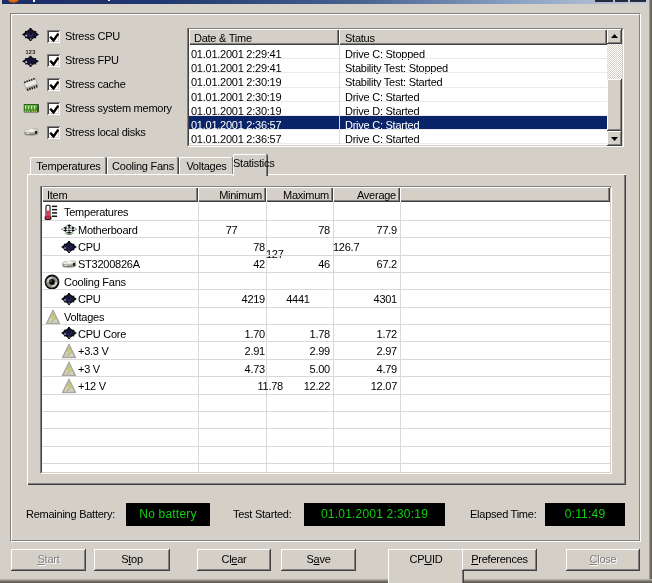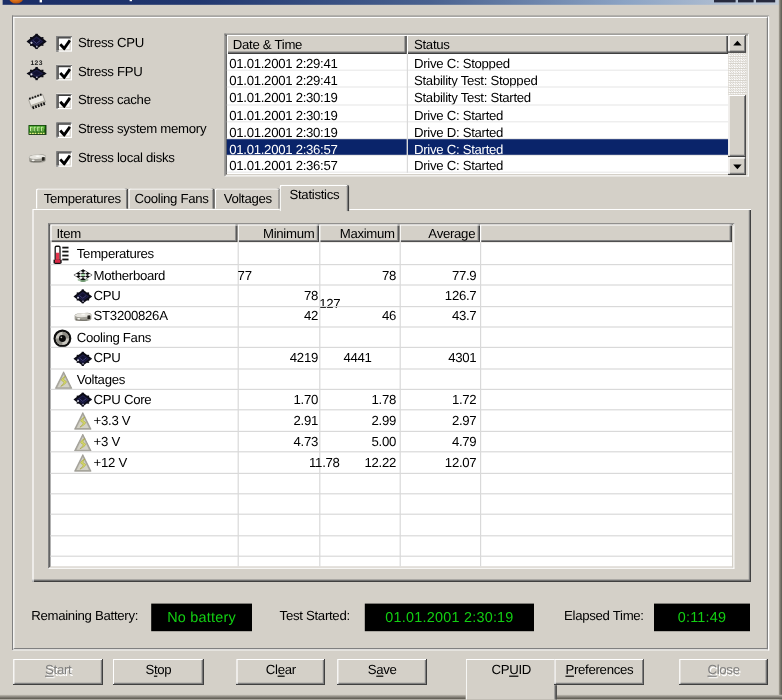--- a/index.html
+++ b/index.html
@@ -193,21 +193,21 @@
 <div class="abs" style="left:607px;top:79px;width:15px;height:52px;background:#d4d0c8;box-shadow:inset -1px -1px 0 #404040,inset 1px 1px 0 #fff,inset -2px -2px 0 #808080"></div>
 <div class="abs" style="left:607px;top:131px;width:15px;height:15px;background:#d4d0c8;box-shadow:inset -1px -1px 0 #404040,inset 1px 1px 0 #fff,inset -2px -2px 0 #808080">
     <svg width="15" height="15" viewBox="0 0 15 15">
       <path d="M7.5 10 L4 6 L11 6 Z" fill="#000"></path>
     </svg>
   </div>
 <div class="abs" style="left:27px;top:174px;width:599px;height:311px;background:#d4d0c8;box-shadow:inset 1px 1px 0 #fff,inset -1px -1px 0 #404040,inset -2px -2px 0 #808080"></div>
 <div class="tab" style="left:30px;width:77px">Temperatures</div>
 <div class="tab" style="left:107px;width:72px">Cooling Fans</div>
 <div class="tab" style="left:179px;width:55px">Voltages</div>
-<div class="tab" style="left:233px;top:154px;width:58px;height:22px;line-height:19px">Statistics</div>
+<div class="tab" style="left:233px;top:154px;width:35px;height:22px;line-height:19px">Statistics</div>
 <div class="abs sunken" style="left:40px;top:186px;width:572px;height:288px">
     <div class="in"></div>
   </div>
 <div class="hdrcell" style="left:42px;top:187px;width:156px;height:15px">
     <span style="position:absolute;left:5px;top:2px">Item</span>
   </div>
 <div class="hdrcell" style="left:198px;top:187px;width:68px;height:15px">
     <span style="position:absolute;right:4px;top:2px">Minimum</span>
   </div>
 <div class="hdrcell" style="left:266px;top:187px;width:67px;height:15px">
@@ -253,21 +253,21 @@
         <rect x="0.0" y="-2.6" width="2.6" height="2.6" fill="#f4f4f4"></rect>
         <rect x="0.0" y="2.6" width="2.6" height="2.6" fill="#f4f4f4"></rect>
         <rect x="2.6" y="-5.2" width="2.6" height="2.6" fill="#f4f4f4"></rect>
         <rect x="2.6" y="0.0" width="2.6" height="2.6" fill="#f4f4f4"></rect>
         <rect x="-1.4" y="-1.4" width="2.9" height="2.9" fill="#9fd6a2"></rect>
       </g>
       <ellipse cx="8.2" cy="12.2" rx="2.4" ry="0.9" fill="#6f9871"></ellipse>
     </g>
   </svg>
 <div class="rowtxt" style="left:78px;top:223.8px">Motherboard</div>
-<div class="rowtxt" style="left:198px;top:223.8px;width:67px;text-align:left">77</div>
+<div class="rowtxt" style="left:198px;top:223.8px;width:67px;text-align:center">77</div>
 <div class="rowtxt" style="left:266px;top:223.8px;width:64px;text-align:right">78</div>
 <div class="rowtxt" style="left:333px;top:223.8px;width:64px;text-align:right">77.9</div>
 <div class="gridh2" style="left:42px;top:237.3px;width:568px"></div>
 <svg class="abs" style="left:61px;top:240.6px" width="16" height="12" viewBox="0 0 17 13">
     <g>
       <polygon points="8.5,0.2 17,6.5 8.5,12.8 0,6.5" fill="#0b0b16"></polygon>
       <rect x="7.5" y="0" width="2" height="1.6" fill="#0b0b16"></rect>
       <rect x="7.5" y="11.4" width="2" height="1.6" fill="#0b0b16"></rect>
       <rect x="3" y="2.9" width="1.8" height="1.4" fill="#0b0b16"></rect>
       <rect x="12.4" y="2.9" width="1.8" height="1.4" fill="#0b0b16"></rect>
@@ -276,36 +276,36 @@
       <polygon points="8.5,2.3 14.2,6.5 8.5,10.7 2.8,6.5" fill="#1d1d46"></polygon>
       <polygon points="8.5,3.7 12.4,6.5 8.5,9.3 4.6,6.5" fill="#101030"></polygon>
       <path d="M5.4 5.7 L8.5 8.2 L11.6 5.7" stroke="#45457e" stroke-width="0.8" fill="none"></path>
       <circle cx="4.2" cy="7.7" r="0.9" fill="#d8d8e4"></circle>
       <circle cx="8.7" cy="10.9" r="0.7" fill="#c0c0d0"></circle>
     </g>
   </svg>
 <div class="rowtxt" style="left:78px;top:241.1px">CPU</div>
 <div class="rowtxt" style="left:198px;top:241.1px;width:67px;text-align:right">78</div>
 <div class="rowtxt" style="left:266px;top:248px;width:64px;text-align:left">127</div>
-<div class="rowtxt" style="left:333px;top:241.1px;width:64px;text-align:right">126.7</div>
+<div class="rowtxt" style="left:333px;top:241.1px;width:64px;text-align:left">126.7</div>
 <div class="gridh2" style="left:42px;top:254.6px;width:568px"></div>
 <svg class="abs" style="left:61px;top:256.45px" width="16" height="16" viewBox="0 0 16 16">
     <g>
       <path d="M1.2 7 Q1.2 5.6 3.8 5.2 L11.8 4.6 Q15.2 4.8 15.2 6.4 L15.2 9.4 Q15.2 11 12.2 11.4 L4 11.6 Q1.2 11.4 1.2 9.8 Z" fill="#a2a098"></path>
       <path d="M1.6 6.4 Q3.8 5 8.2 4.9 Q13 4.8 14.8 6 L14.8 7.2 Q11.6 8.4 7.2 8.4 Q3 8.4 1.6 7.4 Z" fill="#e6e4de"></path>
       <path d="M11.9 7 L14.2 6.8 L14.2 9.8 L11.9 10 Z" fill="#26241f"></path>
       <path d="M2.3 10.1 Q6 11.2 11.6 10.6" stroke="#6e6c64" stroke-width="0.9" fill="none"></path>
       <ellipse cx="4.6" cy="9.6" rx="1.3" ry="0.7" fill="#f6f5f0"></ellipse>
       <ellipse cx="8.4" cy="6.2" rx="1.8" ry="0.6" fill="#fbfbf8"></ellipse>
     </g>
   </svg>
 <div class="rowtxt" style="left:78px;top:258.4px">ST3200826A</div>
 <div class="rowtxt" style="left:198px;top:258.4px;width:67px;text-align:right">42</div>
 <div class="rowtxt" style="left:266px;top:258.4px;width:64px;text-align:right">46</div>
-<div class="rowtxt" style="left:333px;top:258.4px;width:64px;text-align:right">43.7</div>
+<div class="rowtxt" style="left:333px;top:258.4px;width:64px;text-align:right">67.2</div>
 <div class="gridh2" style="left:42px;top:272.0px;width:568px"></div>
 <svg class="abs" style="left:44px;top:273.8px" width="16" height="16" viewBox="0 0 16 16">
     <g>
       <circle cx="8" cy="8" r="7.4" fill="#0e0e0e"></circle>
       <circle cx="8" cy="8" r="5.6" fill="#c9c7bf"></circle>
       <path d="M8 2.4 A5.6 5.6 0 0 1 13.6 8 L10.8 8 A2.8 2.8 0 0 0 8 5.2 Z" fill="#908e86"></path>
       <path d="M8 13.6 A5.6 5.6 0 0 1 2.4 8 L5.2 8 A2.8 2.8 0 0 0 8 10.8 Z" fill="#908e86"></path>
       <circle cx="8" cy="8" r="2.9" fill="#0a0a0a"></circle>
       <circle cx="7.1" cy="7.1" r="0.7" fill="#b9b7af"></circle>
     </g>

